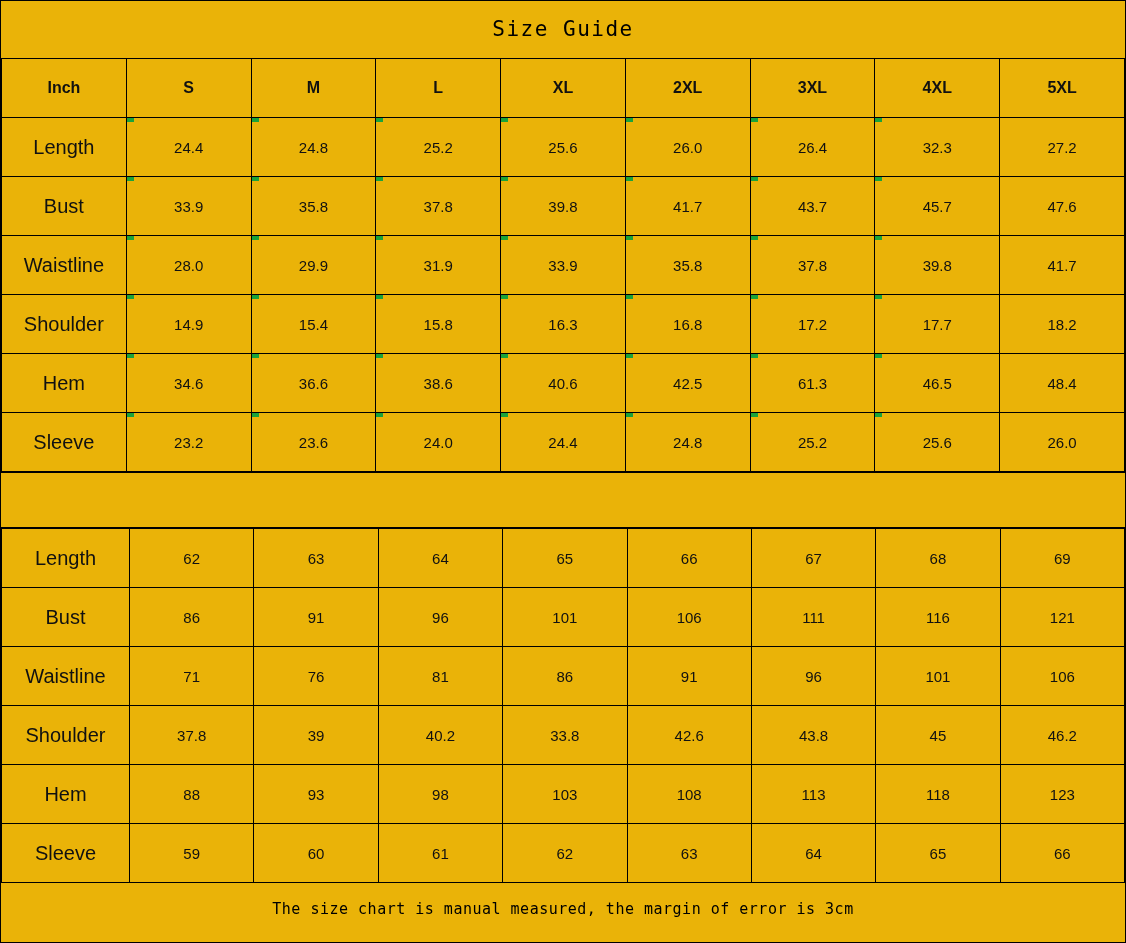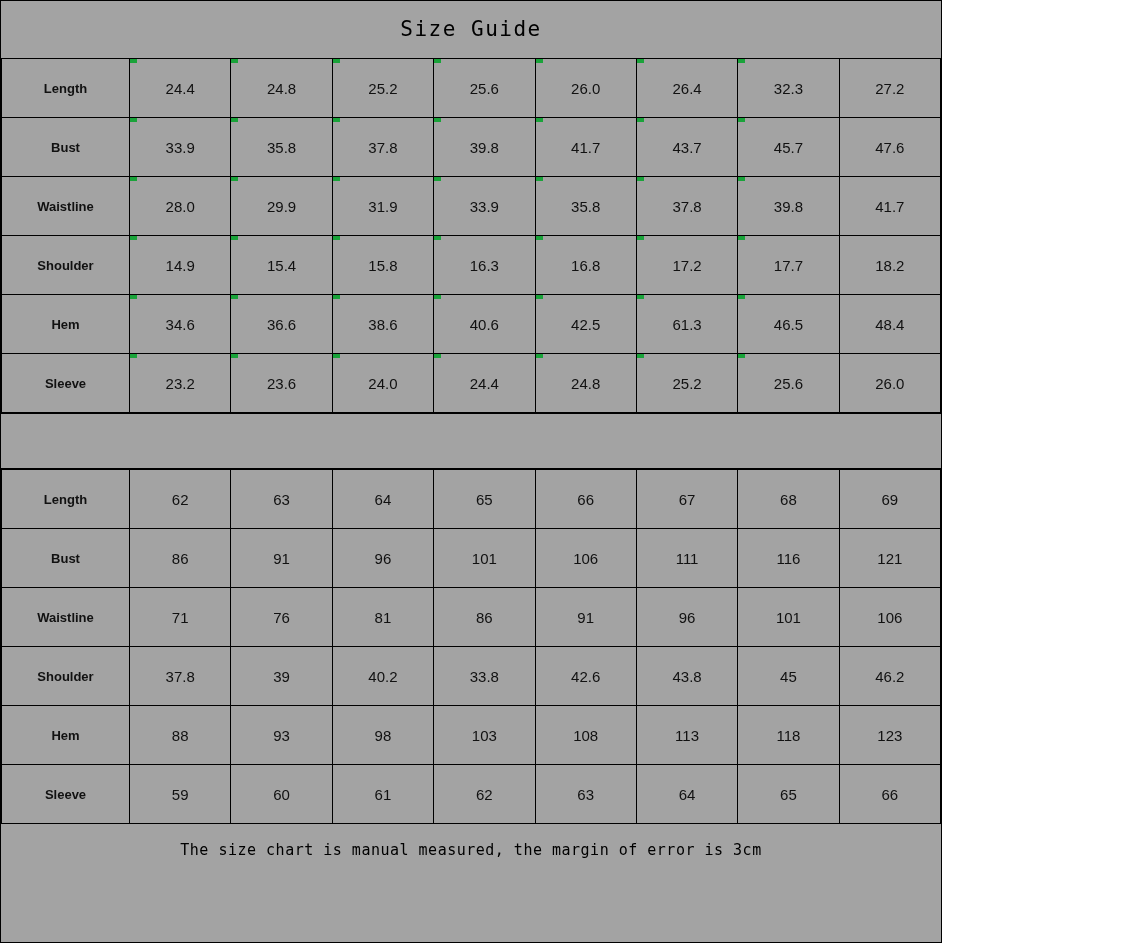--- a/index.html
+++ b/index.html
@@ -9,25 +9,25 @@
   }
   body {
     width: 1126px;
     height: 943px;
     font-family: "Liberation Sans", sans-serif;
     color: #000000;
     overflow: hidden;
   }
   .page {
     position: relative;
-    width: 942px;
+    width: 1126px;
     height: 943px;
     box-sizing: border-box;
     border: 1px solid #000000;
-    background: #a3a3a3;
+    background: #eab308;
   }
   .title {
     height: 57px;
     line-height: 57px;
     text-align: center;
     font-family: "DejaVu Sans Mono", monospace;
     font-size: 21px;
     letter-spacing: 1.5px;
     color: #000000;
   }
@@ -39,22 +39,22 @@
   table.size-table td {
     border: 1px solid #000000;
     height: 56px;
     text-align: center;
     vertical-align: middle;
     font-size: 15px;
     color: #111111;
     position: relative;
   }
   table.size-table td.rowhead {
-    font-weight: bold;
-    font-size: 13px;
+    font-weight: normal;
+    font-size: 20px;
     width: 125px;
   }
   table.size-table td.colhead {
     font-weight: bold;
     font-size: 16px;
   }
   table.size-table td.unit {
     font-weight: bold;
     font-size: 16px;
   }
@@ -86,20 +86,31 @@
 </style>
 </head>
 <body>
 
 <div class="page">
 
   <div class="title">Size Guide</div>
 
   <table class="size-table">
     <tbody>
+      <tr>
+        <td class="unit">Inch</td>
+        <td class="colhead">S</td>
+        <td class="colhead">M</td>
+        <td class="colhead">L</td>
+        <td class="colhead">XL</td>
+        <td class="colhead">2XL</td>
+        <td class="colhead">3XL</td>
+        <td class="colhead">4XL</td>
+        <td class="colhead">5XL</td>
+      </tr>
 
       <tr>
         <td class="rowhead">Length</td>
         <td class="tick">24.4</td>
         <td class="tick">24.8</td>
         <td class="tick">25.2</td>
         <td class="tick">25.6</td>
         <td class="tick">26.0</td>
         <td class="tick">26.4</td>
         <td class="tick">32.3</td>

